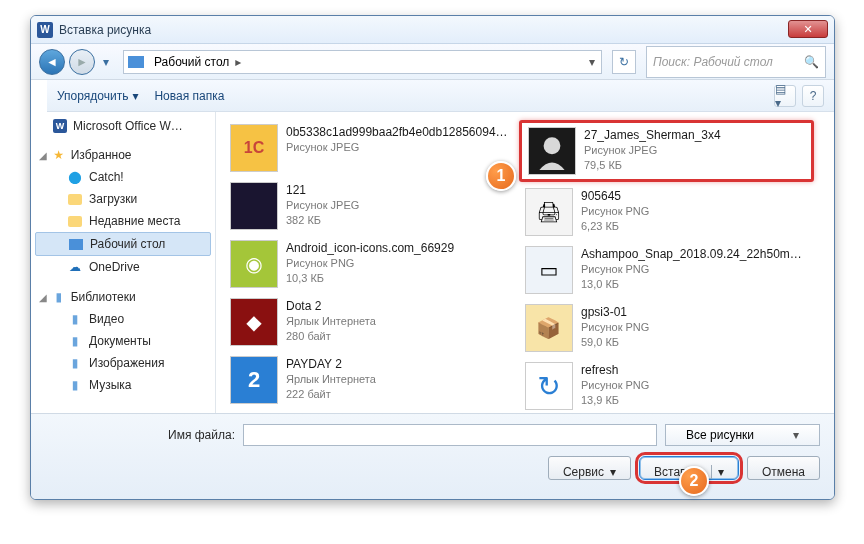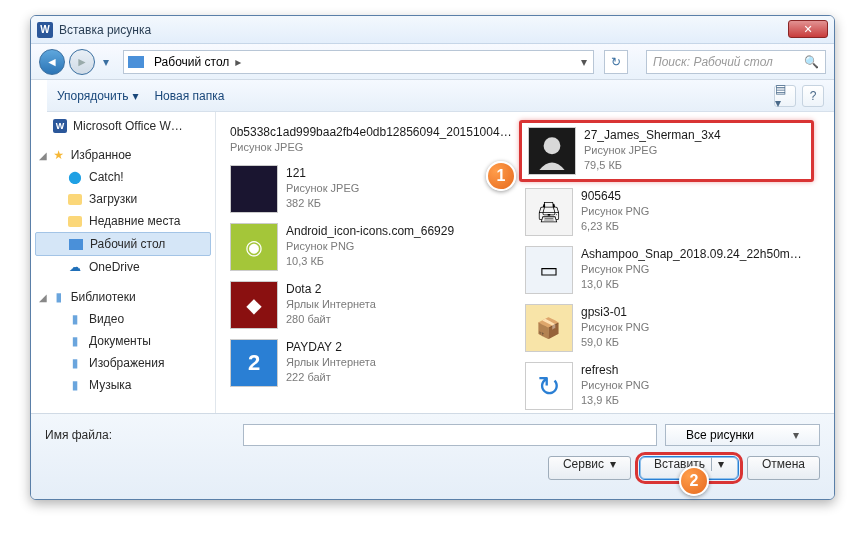--- a/index.html
+++ b/index.html
@@ -33,21 +33,21 @@
 .nav-drop { width: 14px; height: 26px; display: flex; align-items: center; justify-content: center; color: #3a6fa0; }
 .address {
   flex: 1; height: 24px; background: #fff; border: 1px solid #b8c6d6;
   display: flex; align-items: center; padding: 0 4px; margin: 0 6px;
 }
 .address .d-icon { width: 16px; height: 12px; background: #4a90d9; margin-right: 6px; }
 .address .crumb { padding: 0 4px; }
 .address .arrow { color: #555; padding: 0 2px; }
 .address .spacer { flex: 1; }
 .refresh-btn { width: 24px; height: 24px; border: 1px solid #b8c6d6; background: #fff; display: flex; align-items: center; justify-content: center; color: #3a6fa0; }
-.search-box { width: 180px; height: 24px; background: #fff; border: 1px solid #b8c6d6; display: flex; align-items: center; padding: 0 6px; margin-left: 14px; color: #9a9a9a; font-style: italic; }
+.search-box { width: 180px; height: 32px; background: #fff; border: 1px solid #b8c6d6; display: flex; align-items: center; padding: 0 6px; margin-left: 6px; color: #9a9a9a; font-style: italic; }
 .search-box .s-icon { margin-left: auto; color: #3a6fa0; font-style: normal; }
 
 .toolbar {
   height: 32px; background: linear-gradient(#f5f9ff,#e7f0f9);
   border-bottom: 1px solid #d6e0eb; display: flex; align-items: center; padding: 0 10px; gap: 16px; margin-left: 16px;
 }
 .toolbar .tbtn { color: #19477a; display: flex; align-items: center; gap: 4px; }
 .toolbar .right { margin-left: auto; display: flex; gap: 6px; }
 .toolbar .sq { width: 22px; height: 22px; border: 1px solid #c6d3e0; background: linear-gradient(#fff,#eef4fa); border-radius: 3px; display: flex; align-items: center; justify-content: center; color: #4a6a8a; }
 
@@ -96,26 +96,26 @@
 }
 .badge1 { left: 455px; top: 145px; }
 .badge2 { left: 648px; top: 450px; }
 
 .footer {
   position: absolute; bottom: 0; left: 0; right: 0; height: 86px;
   background: linear-gradient(#f2f7fc,#e5eef8); border-top: 1px solid #d0dae5;
   padding: 10px 14px; border-radius: 0 0 5px 5px;
 }
 .footer-row { display: flex; align-items: center; margin-bottom: 10px; gap: 8px; }
-.footer-label { width: 190px; text-align: left; color: #2a2a2a; }
+.footer-label { width: 190px; text-align: right; color: #2a2a2a; }
 .fn-input { flex: 1; height: 22px; background: #fff; border: 1px solid #abb9c8; }
 .filter-dd { width: 155px; height: 22px; background: linear-gradient(#fff,#eef3f9); border: 1px solid #abb9c8; display: flex; align-items: center; padding: 0 20px; }
 .filter-dd .dd-arr { margin-left: auto; color: #555; }
 .footer-row2 { display: flex; align-items: center; justify-content: flex-end; gap: 8px; }
-.btn { height: 24px; padding: 0 14px; background: linear-gradient(#fcfcfd,#e8edf3); border: 1px solid #9fadbb; border-radius: 3px; display: flex; align-items: flex-start; gap: 6px; color: #2a2a2a; }
+.btn { height: 24px; padding: 0 14px; background: linear-gradient(#fcfcfd,#e8edf3); border: 1px solid #9fadbb; border-radius: 3px; display: flex; align-items: flex-end; gap: 6px; color: #2a2a2a; }
 .btn.primary { border: 1px solid #2a7fd4; box-shadow: 0 0 0 1px #8fc0ea inset; }
 .btn.highlighted-btn { outline: 3px solid #d93434; outline-offset: 1px; border-radius: 6px; }
 .portrait-svg { width: 42px; height: 42px; }
 </style>
 </head>
 <body>
 
 <div class="modal">
 
   <div class="titlebar">
@@ -215,20 +215,21 @@
       <div class="side-item indent">
         <span class="s-ico lib">▮</span>
         <span>Музыка</span>
       </div>
     </div>
 
     <div class="content">
       <div class="file-grid">
         <div class="file-col">
           <div class="file-item">
+            <div class="thumb oneC">1C</div>
             <div class="file-info">
               <span class="file-name">0b5338c1ad999baa2fb4e0db12856094_20151004_132159</span>
               <span class="file-meta">Рисунок JPEG</span>
             </div>
           </div>
           <div class="file-item">
             <div class="thumb dark"></div>
             <div class="file-info">
               <span class="file-name">121</span>
               <span class="file-meta">Рисунок JPEG</span>

